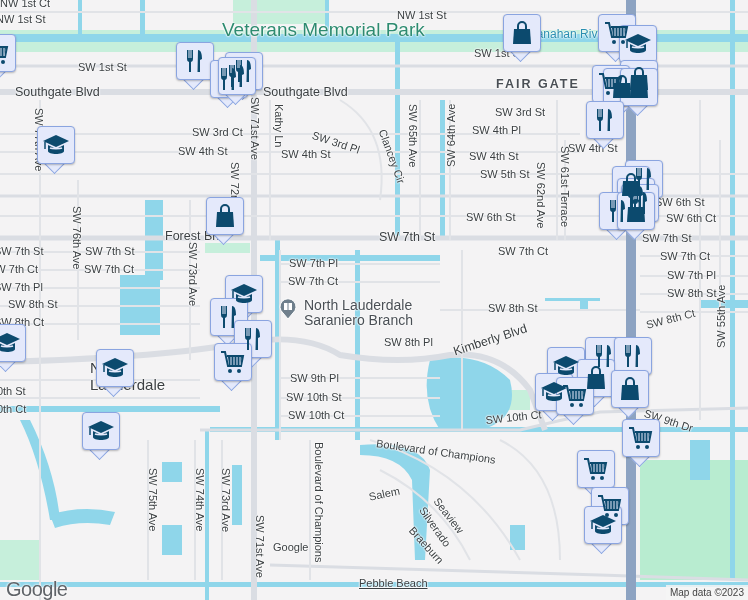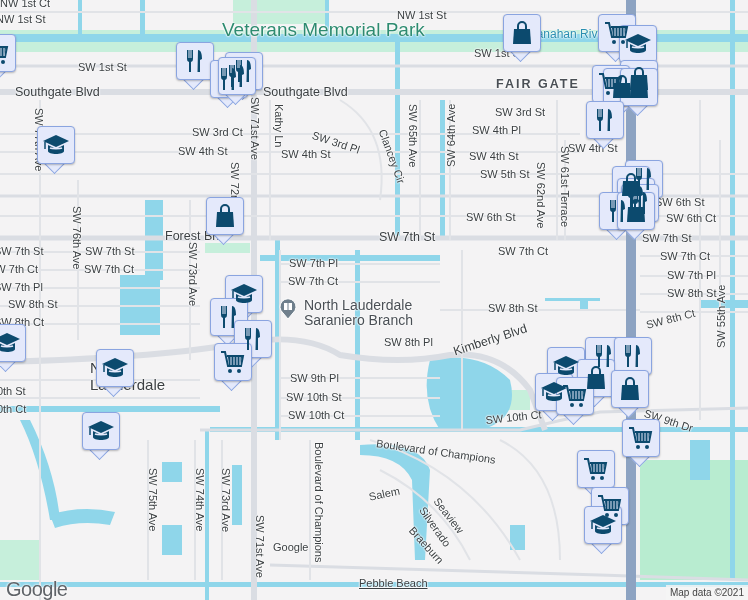--- a/index.html
+++ b/index.html
@@ -646,14 +646,14 @@
             <path d="M1 8 14 2l13 6-13 6z" fill="#0c4a6e"></path>
             <path d="M6 12v6c0 2 4 3 8 3s8-1 8-3v-6l-8 4z" fill="#0c4a6e"></path>
             <path d="M8 15c2 1 10 1 12 0" stroke="#e4e9fb" stroke-width="1.5" fill="none"></path>
             <line x1="3" y1="9" x2="3" y2="16" stroke="#0c4a6e" stroke-width="1.5"></line>
           </svg>
         </div>
       </div>
     </div>
 
   <div class="google">Google</div>
-  <div class="attrib">Map data ©2021</div>
+  <div class="attrib">Map data ©2023</div>
 </div>
 
 </body></html>

